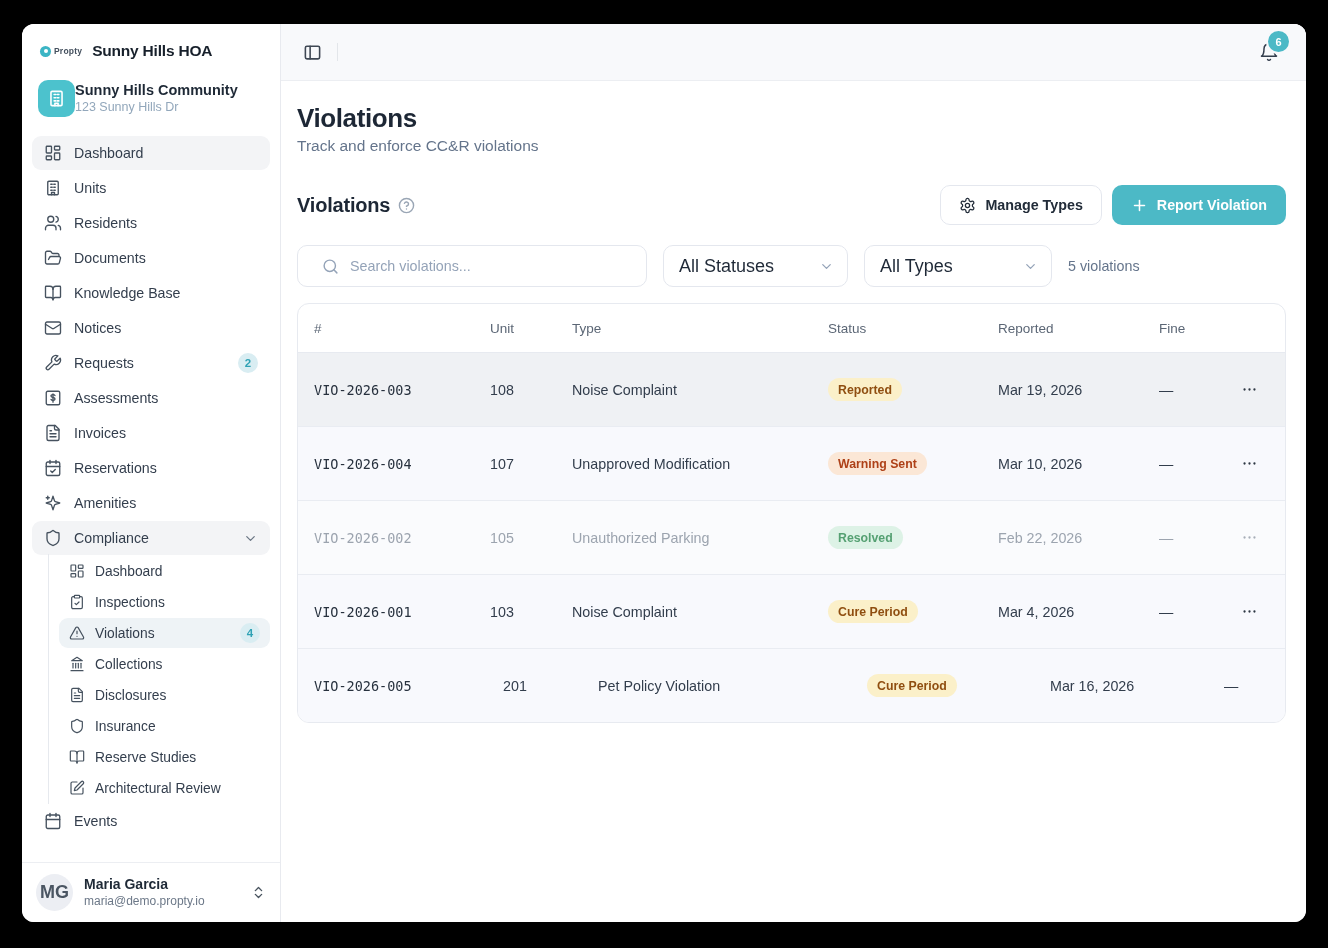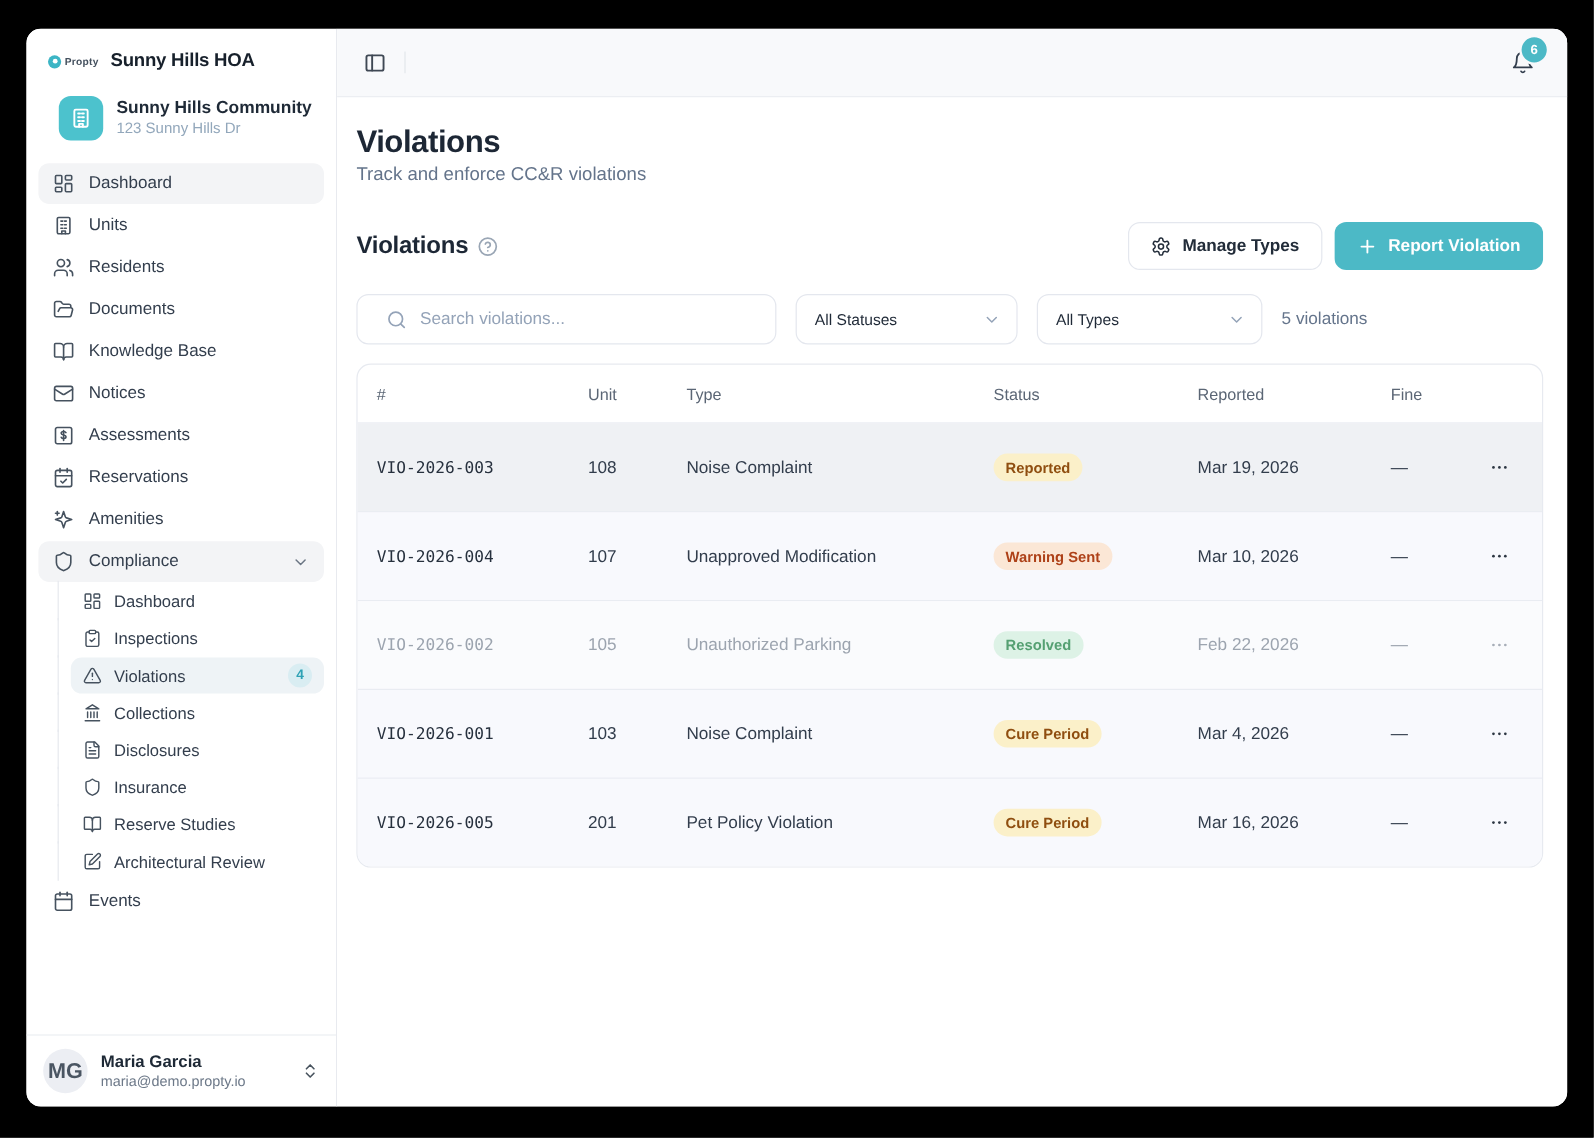--- a/index.html
+++ b/index.html
@@ -8,21 +8,21 @@
     border-radius:12px;overflow:hidden;display:flex;}
   
   .sidebar{width:258px;min-width:258px;background:#fff;border-right:1px solid #e8eaef;
     display:flex;flex-direction:column;}
   .brand{display:flex;align-items:center;gap:10px;padding:18px 16px 10px 18px;}
   .logo{display:flex;align-items:center;gap:3px;}
   .logo-dot{width:11px;height:11px;border-radius:50%;background:#3cb5c5;position:relative;}
   .logo-dot::after{content:"";position:absolute;inset:3.5px;border-radius:50%;background:#fff;}
   .logo-word{font-size:8.5px;font-weight:700;color:#44505e;letter-spacing:.2px;}
   .brand-title{font-size:15.5px;font-weight:700;color:#17202b;letter-spacing:-.2px;}
-  .community{display:flex;align-items:center;gap:11px;padding:10px 16px 14px 27px;cursor:pointer;}
+  .community{display:flex;align-items:center;padding:10px 16px 14px 16px;cursor:pointer;}
   .community-icon{width:37px;height:37px;border-radius:10px;background:#4cc2cd;display:flex;
     align-items:center;justify-content:center;color:#fff;flex:none;}
   .community-name{font-size:14.5px;font-weight:700;color:#1e2936;line-height:1.25;}
   .community-addr{font-size:12.5px;color:#92a7bb;line-height:1.3;}
   .nav-list{flex:1;padding:4px 0 2px 0;overflow:hidden;}
   .nav-item{display:flex;align-items:center;gap:12px;height:34px;margin:1px 10px;
     padding:0 12px;border-radius:9px;cursor:pointer;color:#333e4d;font-size:14.2px;position:relative;}
   .nav-item .nav-icon{display:flex;color:#46525f;flex:none;}
   .nav-item .nav-label{flex:1;white-space:nowrap;}
   .nav-item.highlight{background:#f3f4f6;}
@@ -65,34 +65,34 @@
     font-family:"Liberation Sans","DejaVu Sans",sans-serif;}
   .btn-secondary{background:#fff;border-color:#e4e7ee;color:#222c39;}
   .btn-primary{background:#4cb9c6;color:#fff;}
   .filter-row{display:flex;align-items:center;gap:16px;margin-bottom:16px;}
   .search-box{width:300px;height:40px;border:1px solid #e4e7ee;border-radius:10px;background:#fff;
     display:flex;align-items:center;padding:0 24px;gap:9px;color:#94a3b8;}
   .search-box input{border:none;outline:none;flex:1;font-size:14.3px;color:#1f2937;background:transparent;
     font-family:"Liberation Sans","DejaVu Sans",sans-serif;}
   .search-box input::placeholder{color:#94a3b8;}
   .select{height:40px;border:1px solid #e4e7ee;border-radius:10px;background:#fff;display:flex;
-    align-items:center;justify-content:space-between;padding:0 13px 0 15px;font-size:13px;
+    align-items:center;justify-content:space-between;padding:0 13px 0 15px;font-size:18px;
     color:#1f2937;cursor:pointer;}
   .select .chev{color:#94a3b8;display:flex;margin-left:20px;}
   .select-status{width:155px;}
   .select-type{width:158px;}
   .result-count{font-size:14.3px;color:#64748b;}
   
   .table{border:1px solid #e7eaf0;border-radius:12px;overflow:hidden;background:#fff;}
   .trow{display:grid;grid-template-columns:176px 82px 256px 170px 161px 78px 1fr;align-items:center;
     padding-left:16px;}
   .thead{height:48px;border-bottom:1px solid #e7eaf0;}
   .th{font-size:13.5px;font-weight:500;color:#5b6675;}
   .tbody-row{height:73px;border-bottom:1px solid #e9ecf2;cursor:pointer;font-size:14.3px;color:#323d4c;}
-  .tbody-row:last-child{border-bottom:none;}
+  .tbody-row:last-child{border-bottom:none;gap:13px;}
   .tbody-row.tint{background:#f8f9fd;}
   .tbody-row.hovered{background:#eff1f4;}
   .tbody-row.muted{background:#fafbfd;}
   .tbody-row.muted .cell,.tbody-row.muted .cell-id{color:#9ca4af;}
   .cell-id{font-family:"DejaVu Sans Mono","Liberation Mono",monospace;font-size:13.5px;color:#27313e;}
   .badge{display:inline-flex;align-items:center;height:23px;padding:0 10px;border-radius:999px;
     font-size:12.3px;font-weight:600;white-space:nowrap;}
   .badge-amber{background:#fbf0c9;color:#8f4e10;}
   .badge-orange{background:#fbe7d6;color:#ae4118;}
   .badge-green{background:#ddf2e6;color:#55a072;}
@@ -193,33 +193,56 @@
     <span class="nav-icon">
             <svg width="18" height="18" viewBox="0 0 24 24" fill="none" stroke="currentColor" stroke-width="1.8" stroke-linecap="round" stroke-linejoin="round">
               <rect x="2" y="4" width="20" height="16" rx="2"></rect>
               <path d="m22 7-8.97 5.7a1.94 1.94 0 0 1-2.06 0L2 7"></path>
             </svg>
           </span>
     <span class="nav-label">Notices</span>
 
   </div>
 
+  <div class="nav-item">
+    <span class="nav-icon">
+            <svg width="18" height="18" viewBox="0 0 24 24" fill="none" stroke="currentColor" stroke-width="1.8" stroke-linecap="round" stroke-linejoin="round">
+              <path d="M14.7 6.3a1 1 0 0 0 0 1.4l1.6 1.6a1 1 0 0 0 1.4 0l3.77-3.77a6 6 0 0 1-7.94 7.94l-6.91 6.91a2.12 2.12 0 0 1-3-3l6.91-6.91a6 6 0 0 1 7.94-7.94l-3.76 3.76z"></path>
+            </svg>
+          </span>
+    <span class="nav-label">Requests</span>
+    <span class="nav-badge">2</span>
+
+  </div>
 
   <div class="nav-item">
     <span class="nav-icon">
             <svg width="18" height="18" viewBox="0 0 24 24" fill="none" stroke="currentColor" stroke-width="1.8" stroke-linecap="round" stroke-linejoin="round">
               <rect x="3" y="3" width="18" height="18" rx="2"></rect>
               <path d="M12 6.5v11"></path>
               <path d="M14.6 8.7c-.4-.8-1.4-1.2-2.6-1.2-1.5 0-2.7.7-2.7 1.9s1.3 1.6 2.7 1.9 2.7.7 2.7 1.9-1.2 1.9-2.7 1.9c-1.2 0-2.2-.4-2.6-1.2"></path>
             </svg>
           </span>
     <span class="nav-label">Assessments</span>
 
   </div>
 
+  <div class="nav-item">
+    <span class="nav-icon">
+            <svg width="18" height="18" viewBox="0 0 24 24" fill="none" stroke="currentColor" stroke-width="1.8" stroke-linecap="round" stroke-linejoin="round">
+              <path d="M15 2H6a2 2 0 0 0-2 2v16a2 2 0 0 0 2 2h12a2 2 0 0 0 2-2V7Z"></path>
+              <path d="M14 2v4a2 2 0 0 0 2 2h4"></path>
+              <path d="M10 9H8"></path>
+              <path d="M16 13H8"></path>
+              <path d="M16 17H8"></path>
+            </svg>
+          </span>
+    <span class="nav-label">Invoices</span>
+
+  </div>
 
   <div class="nav-item">
     <span class="nav-icon">
             <svg width="18" height="18" viewBox="0 0 24 24" fill="none" stroke="currentColor" stroke-width="1.8" stroke-linecap="round" stroke-linejoin="round">
               <path d="M8 2v4"></path>
               <path d="M16 2v4"></path>
               <rect x="3" y="4" width="18" height="18" rx="2"></rect>
               <path d="M3 10h18"></path>
               <path d="m9 16 2 2 4-4"></path>
             </svg>

